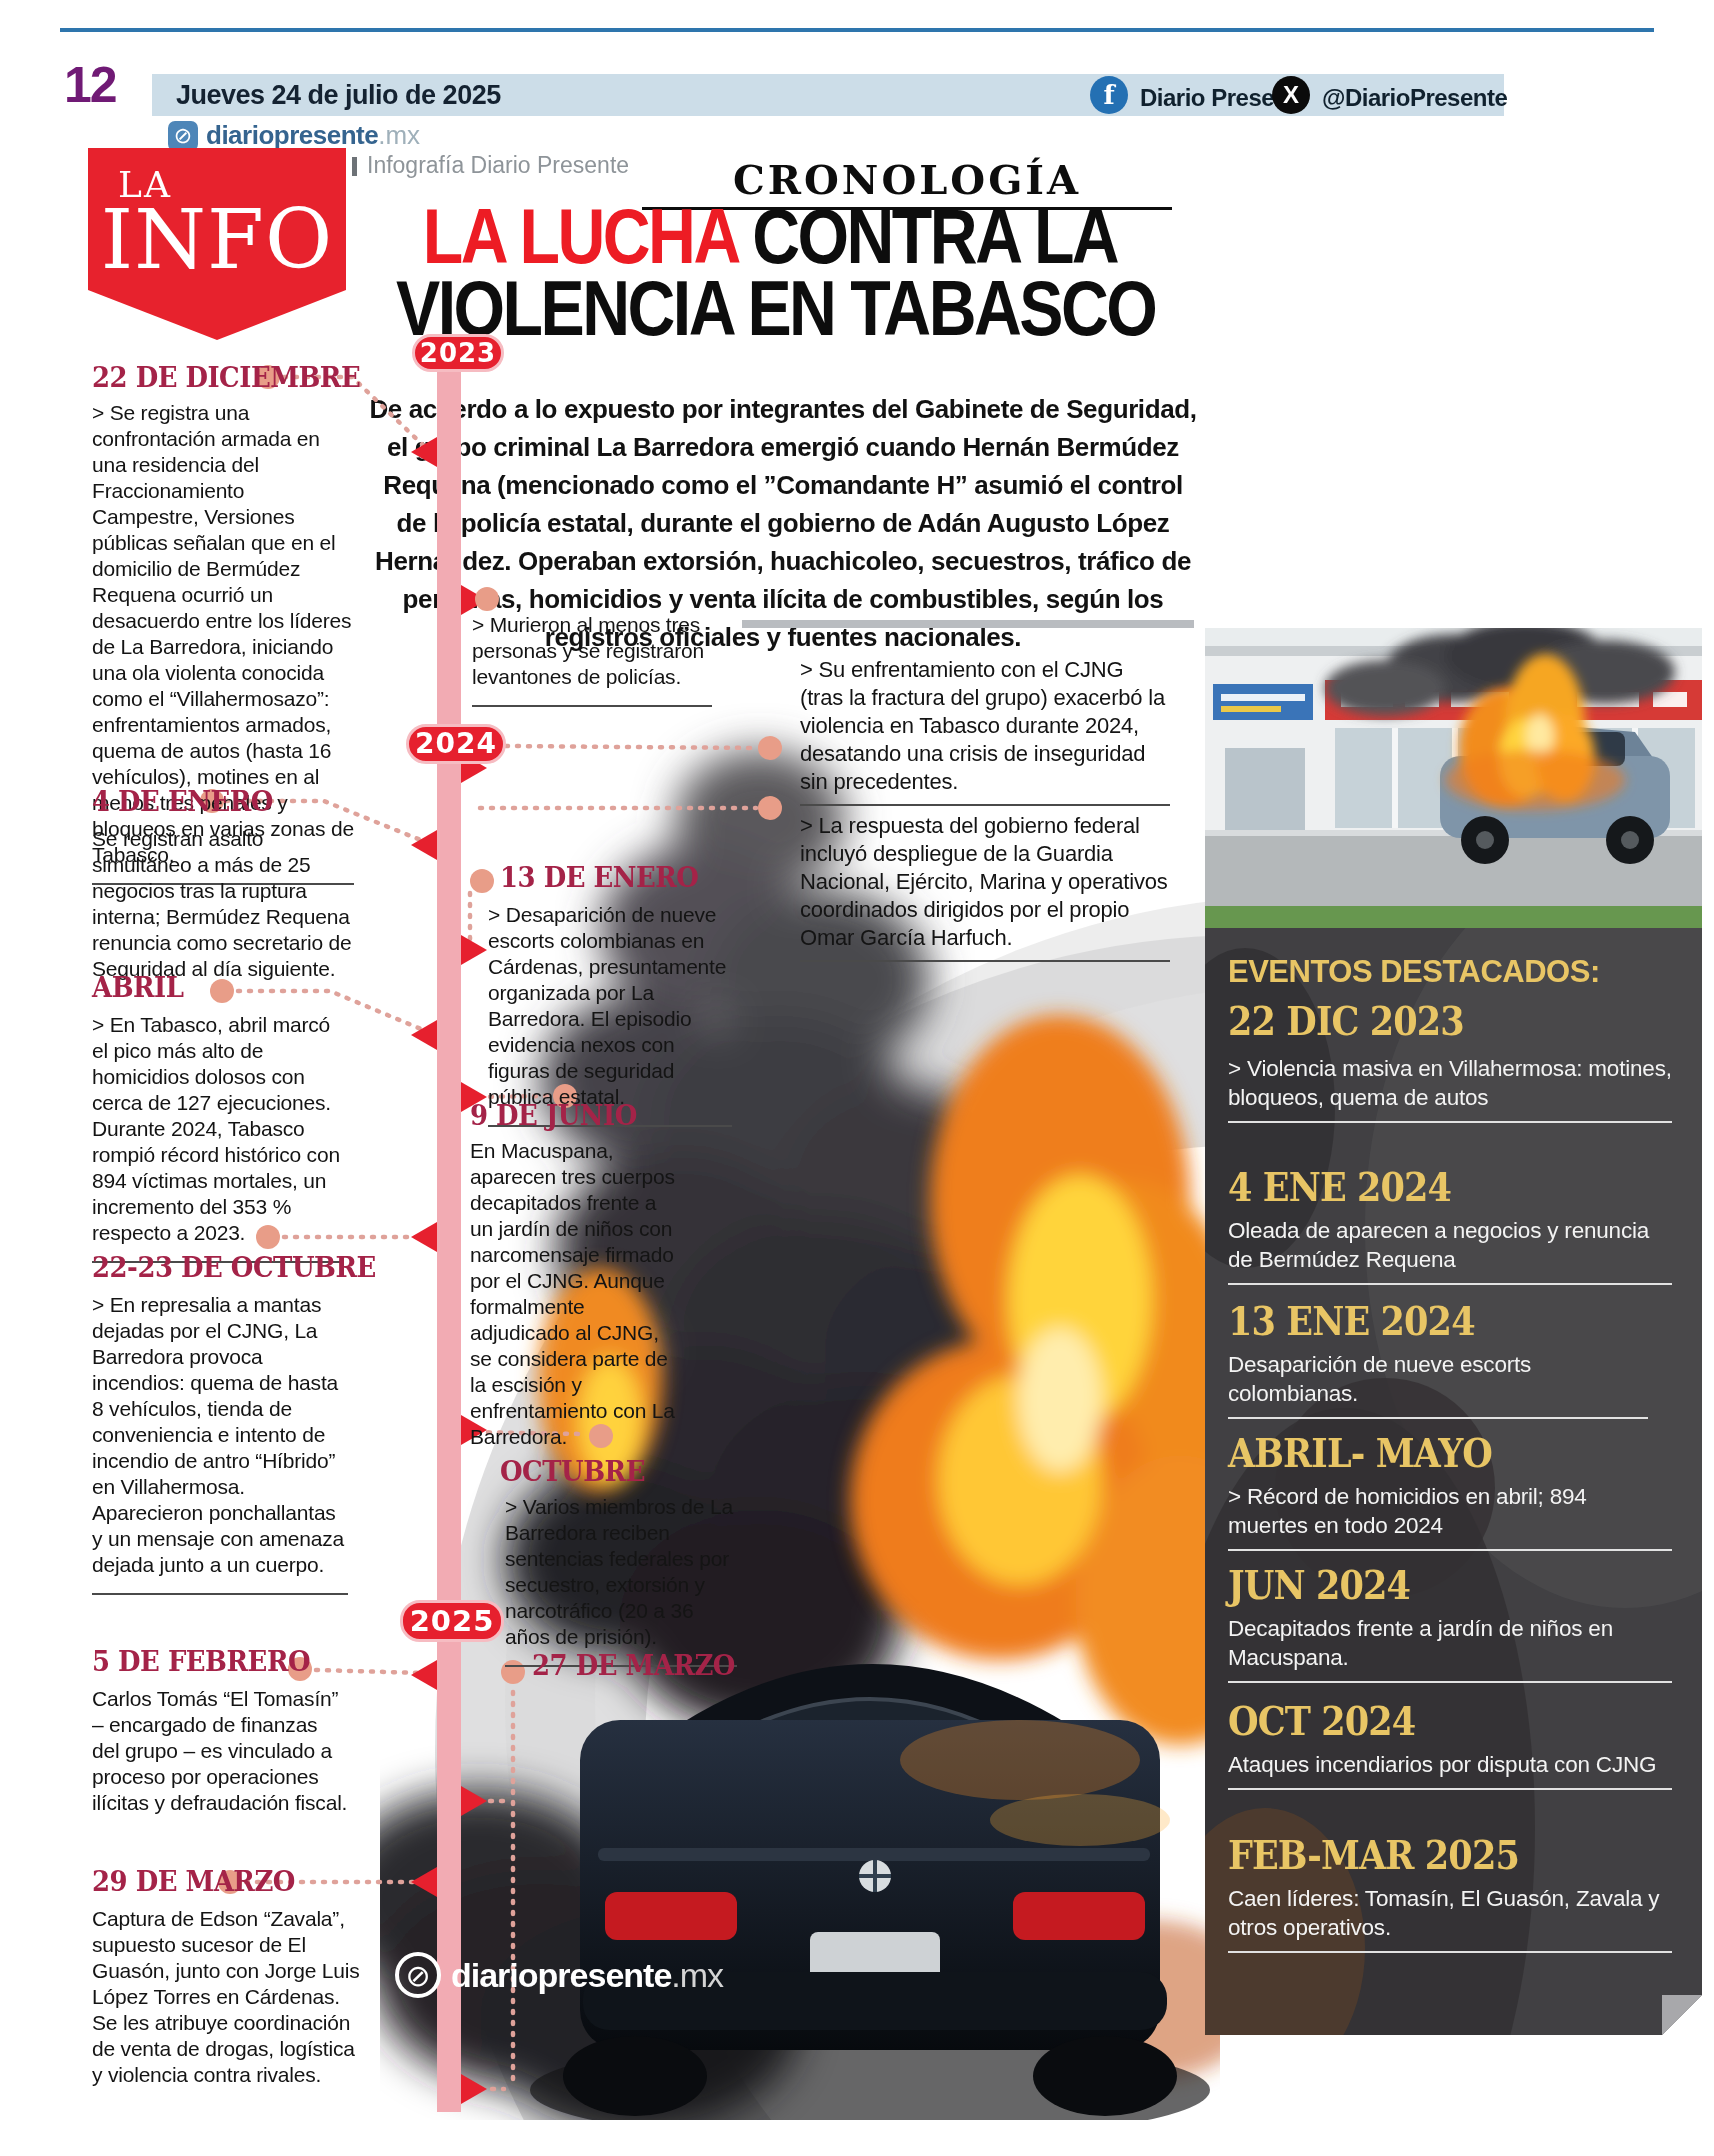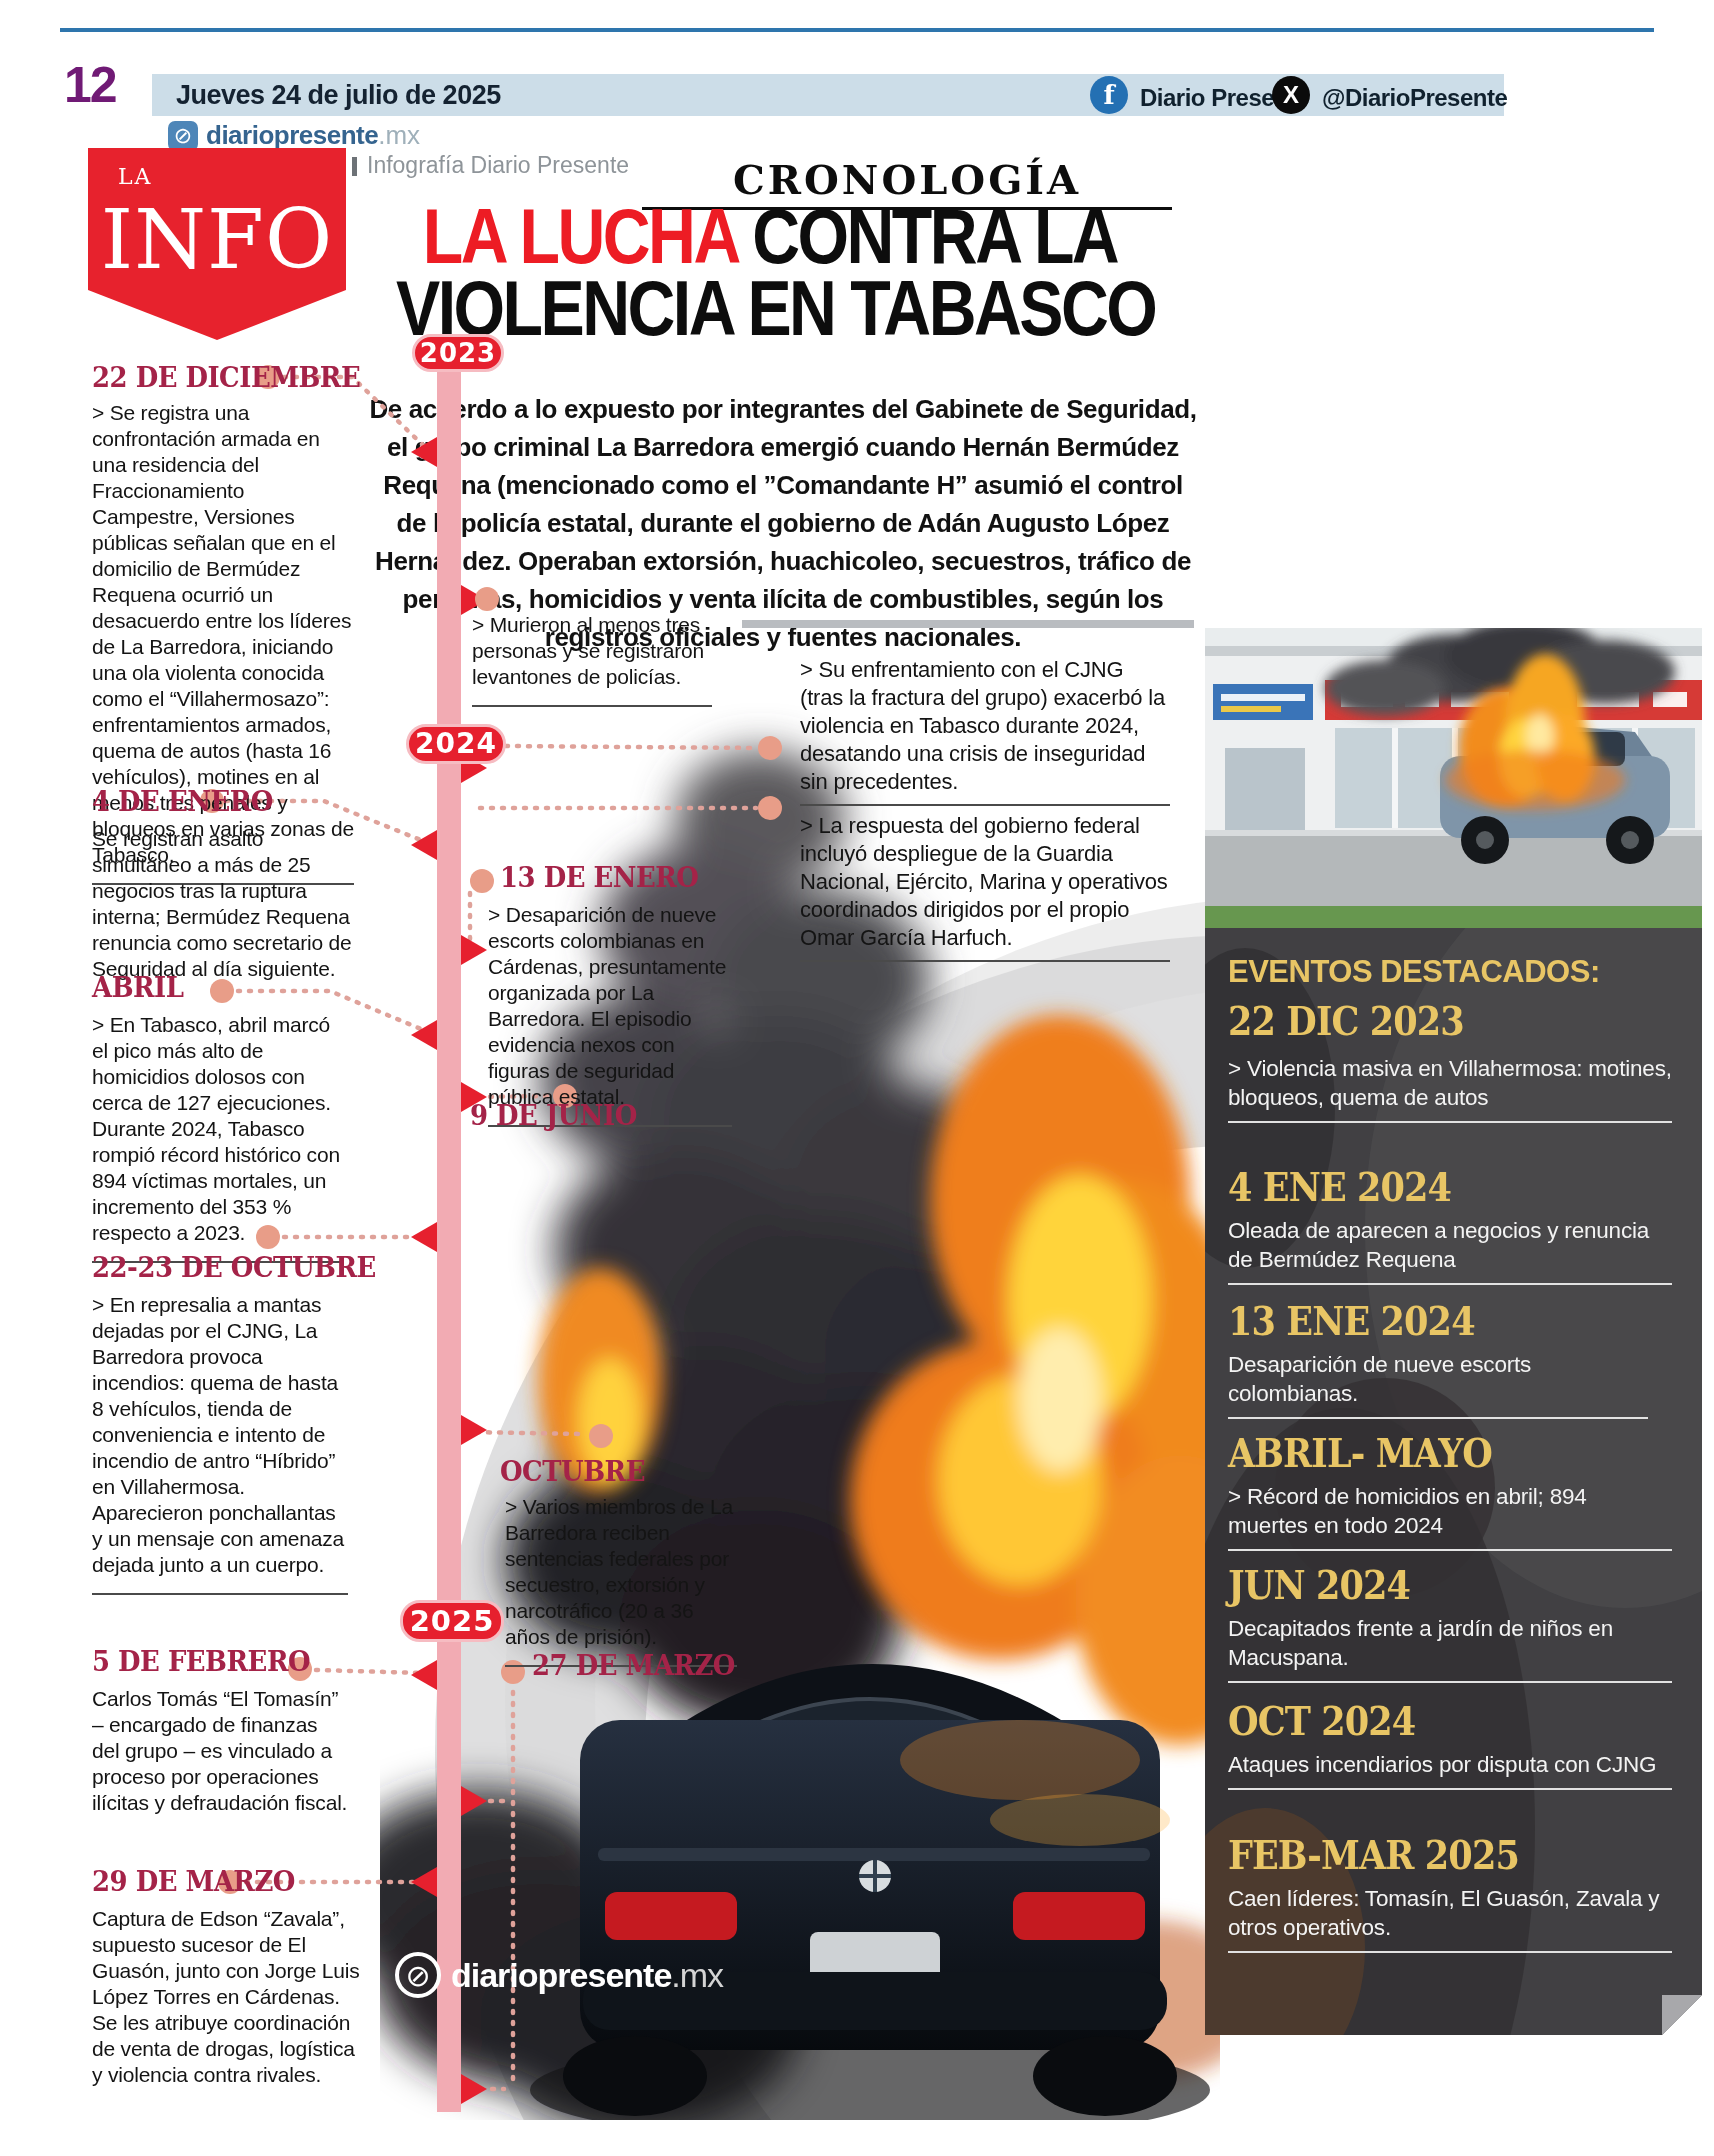--- a/index.html
+++ b/index.html
@@ -23,21 +23,21 @@
             text-align:center;line-height:29px;font-size:22px;vertical-align:middle}
   .brand-nm{font-size:26px;font-weight:bold;color:#35648f;letter-spacing:-0.5px;vertical-align:middle;margin-left:8px}
   .brand-mx{font-size:26px;color:#9fb0ba;vertical-align:middle}
   .creditrow{position:absolute;left:352px;top:152px;font-size:23px;color:#8e9499}
   .credit-bar{display:inline-block;width:5px;height:19px;background:#6d7277;margin-right:10px;vertical-align:middle}
 
   
   .lainfo{position:absolute;left:88px;top:148px;width:258px;height:142px;background:#e7222d;z-index:4}
   .lainfo-pt{position:absolute;left:88px;top:290px;width:0;height:0;z-index:4;
              border-left:129px solid transparent;border-right:129px solid transparent;border-top:50px solid #e7222d}
-  .lainfo-la{position:absolute;left:118px;top:164px;z-index:5;color:#fff;font-family:"DejaVu Serif",serif;font-size:22px;letter-spacing:2px}
+  .lainfo-la{position:absolute;left:118px;top:164px;z-index:5;color:#fff;font-family:"DejaVu Serif",serif;font-size:36px;letter-spacing:2px}
   .lainfo-info{position:absolute;left:88px;top:192px;width:258px;z-index:5;color:#fff;text-align:center;
                font-family:"DejaVu Serif",serif;font-size:82px;letter-spacing:1px}
 
   
   .kicker{position:absolute;left:642px;top:156px;width:530px;text-align:center;font-family:"DejaVu Serif",serif;
           font-weight:bold;font-size:40px;letter-spacing:3px;color:#0d0d0d;border-bottom:3px solid #0d0d0d;padding-bottom:4px}
   .bigline{position:absolute;left:330px;width:880px;text-align:center;font-weight:bold;font-size:78px;
            letter-spacing:-3px;white-space:nowrap;transform:scaleX(.85);color:#0d0d0d;line-height:72px}
   .bigline .red{color:#ed1c24}
   .l1{top:200px}.l2{top:272px}
@@ -258,20 +258,21 @@
 
   <div class="dhead" style="left:92px;top:1866px">29 DE MARZO</div>
   <div class="btxt" style="left:92px;top:1906px;width:272px">Captura de Edson “Zavala”, supuesto sucesor de El Guasón, junto con Jorge Luis López Torres en Cárdenas. Se les atribuye coordinación de venta de drogas, logística y violencia contra rivales.</div>
 
   <div class="btxt ruled" style="left:472px;top:612px;width:240px">&gt; Murieron al menos tres personas y se registraron levantones de policías.</div>
 
   <div class="dhead" style="left:500px;top:862px">13 DE ENERO</div>
   <div class="btxt ruled" style="left:488px;top:902px;width:244px">&gt; Desaparición de nueve escorts colombianas en Cárdenas, presuntamente organizada por La Barredora. El episodio evidencia nexos con figuras de seguridad pública estatal.</div>
 
   <div class="dhead" style="left:470px;top:1100px">9 DE JUNIO</div>
+  <div class="btxt" style="left:470px;top:1138px;width:206px">En Macuspana, aparecen tres cuerpos decapitados frente a un jardín de niños con narcomensaje firmado por el CJNG. Aunque formalmente adjudicado al CJNG, se considera parte de la escisión y enfrentamiento con La Barredora.</div>
 
   <div class="dhead" style="left:500px;top:1456px">OCTUBRE</div>
   <div class="btxt ruled" style="left:505px;top:1494px;width:232px">&gt; Varios miembros de La Barredora reciben sentencias federales por secuestro, extorsión y narcotráfico (20 a 36 años de prisión).</div>
 
   <div class="dhead" style="left:532px;top:1650px">27 DE MARZO</div>
 
   <div class="rnote" style="left:800px;top:656px;width:370px">&gt; Su enfrentamiento con el CJNG (tras la fractura del grupo) exacerbó la violencia en Tabasco durante 2024, desatando una crisis de inseguridad sin precedentes.</div>
   <div class="rnote" style="left:800px;top:812px;width:370px">&gt; La respuesta del gobierno federal incluyó despliegue de la Guardia Nacional, Ejército, Marina y operativos coordinados dirigidos por el propio Omar García Harfuch.</div>
 
   <svg class="photo" width="497" height="300" viewBox="0 0 497 300">

